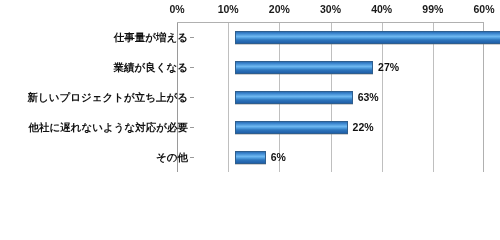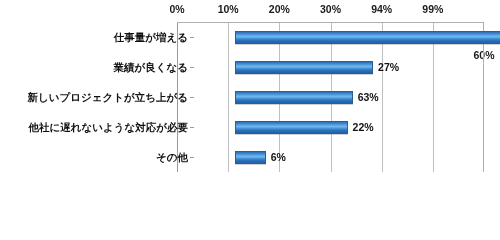--- a/index.html
+++ b/index.html
@@ -135,23 +135,23 @@
 </head>
 <body>
 
 <div id="chart">
 
   <div class="axis-labels">
     <span class="axis-tick" style="left:177px;">0%</span>
     <span class="axis-tick" style="left:228.2px;">10%</span>
     <span class="axis-tick" style="left:279.3px;text-align:right;">20%</span>
     <span class="axis-tick" style="left:330.5px;">30%</span>
-    <span class="axis-tick" style="left:381.7px;">94%</span>
+    <span class="axis-tick" style="left:381.7px;">40%</span>
     <span class="axis-tick" style="left:432.8px;">99%</span>
-    <span class="axis-tick" style="left:484px;margin-top:46px;">60%</span>
+    <span class="axis-tick" style="left:484px;">60%</span>
   </div>
 
   <div class="plot">
     <div class="axis-line-y"></div>
     <div class="gridline" style="left:51.2px;"></div>
     <div class="gridline" style="left:102.3px;"></div>
     <div class="gridline" style="left:153.5px;"></div>
     <div class="gridline" style="left:204.7px;"></div>
     <div class="gridline" style="left:255.8px;"></div>
   </div>

